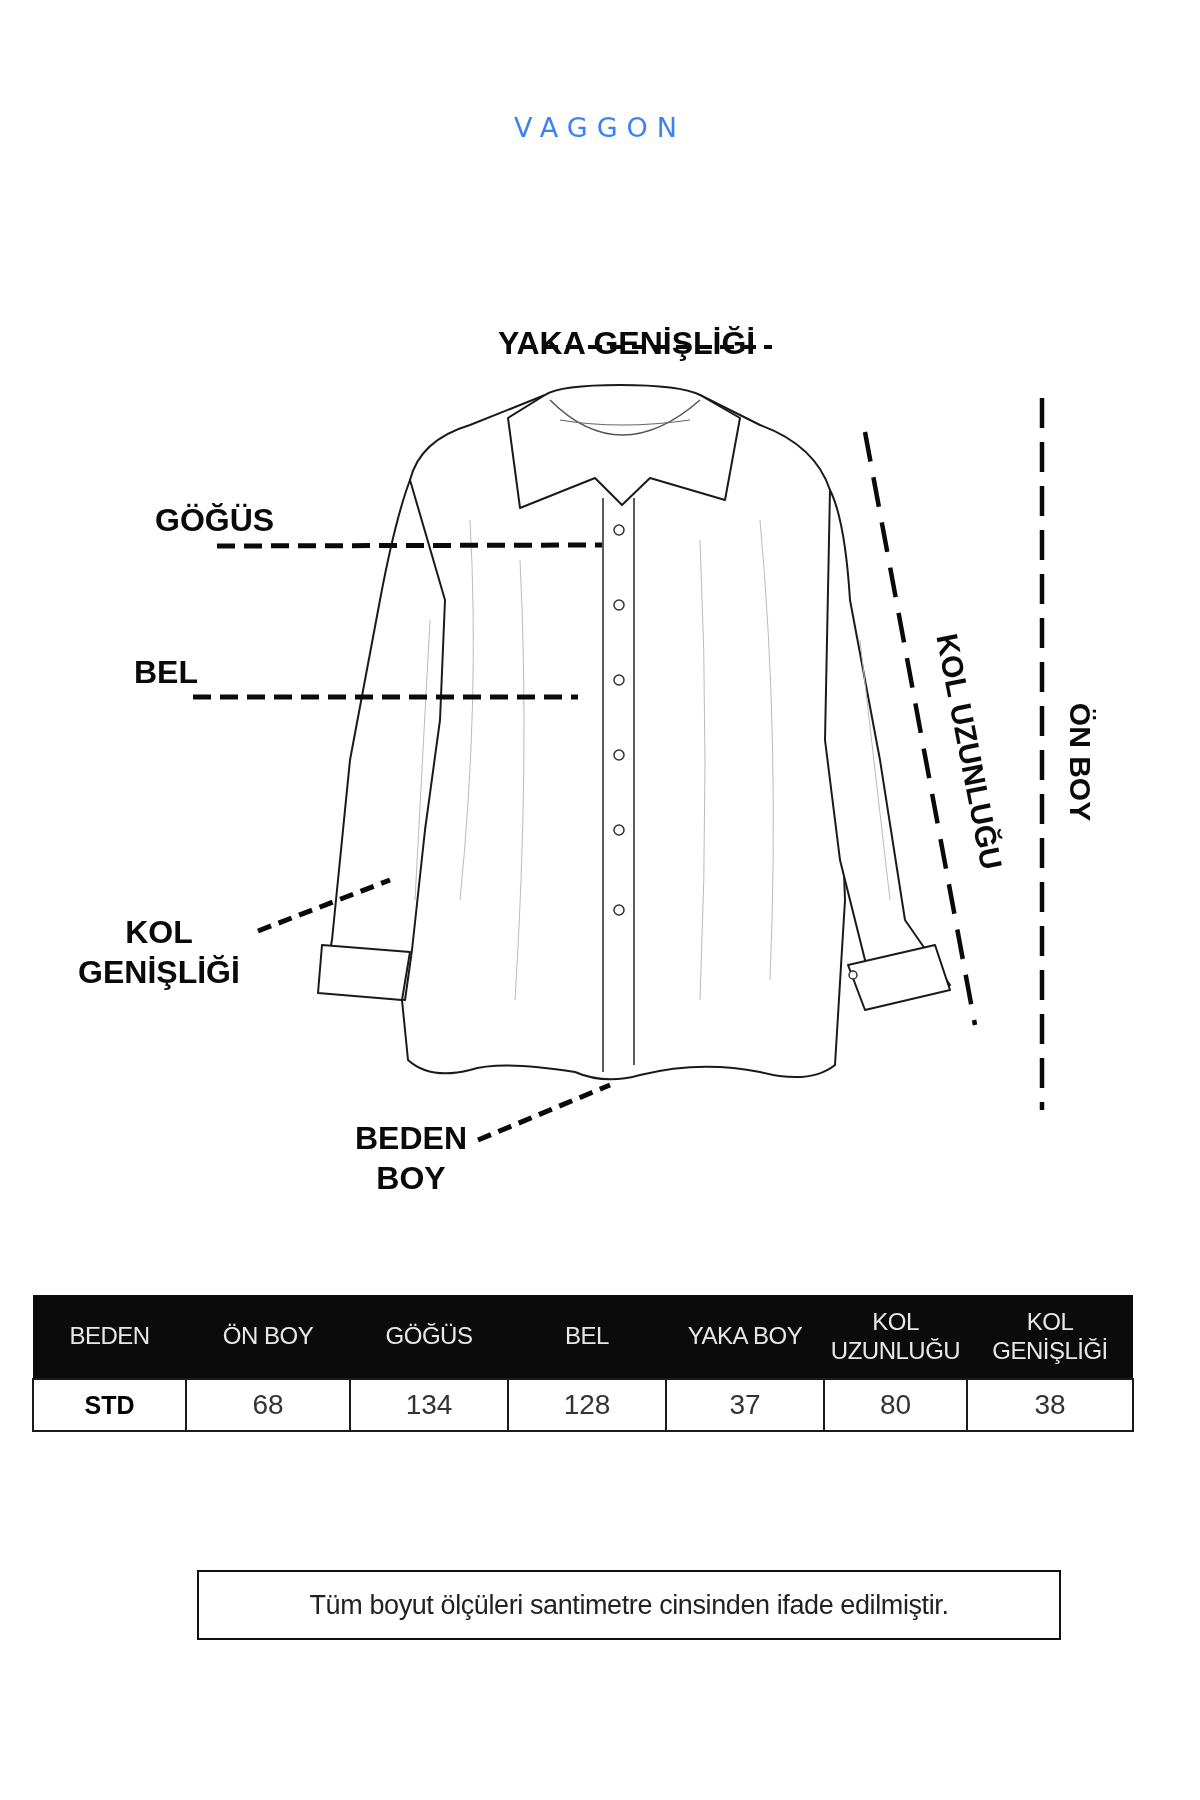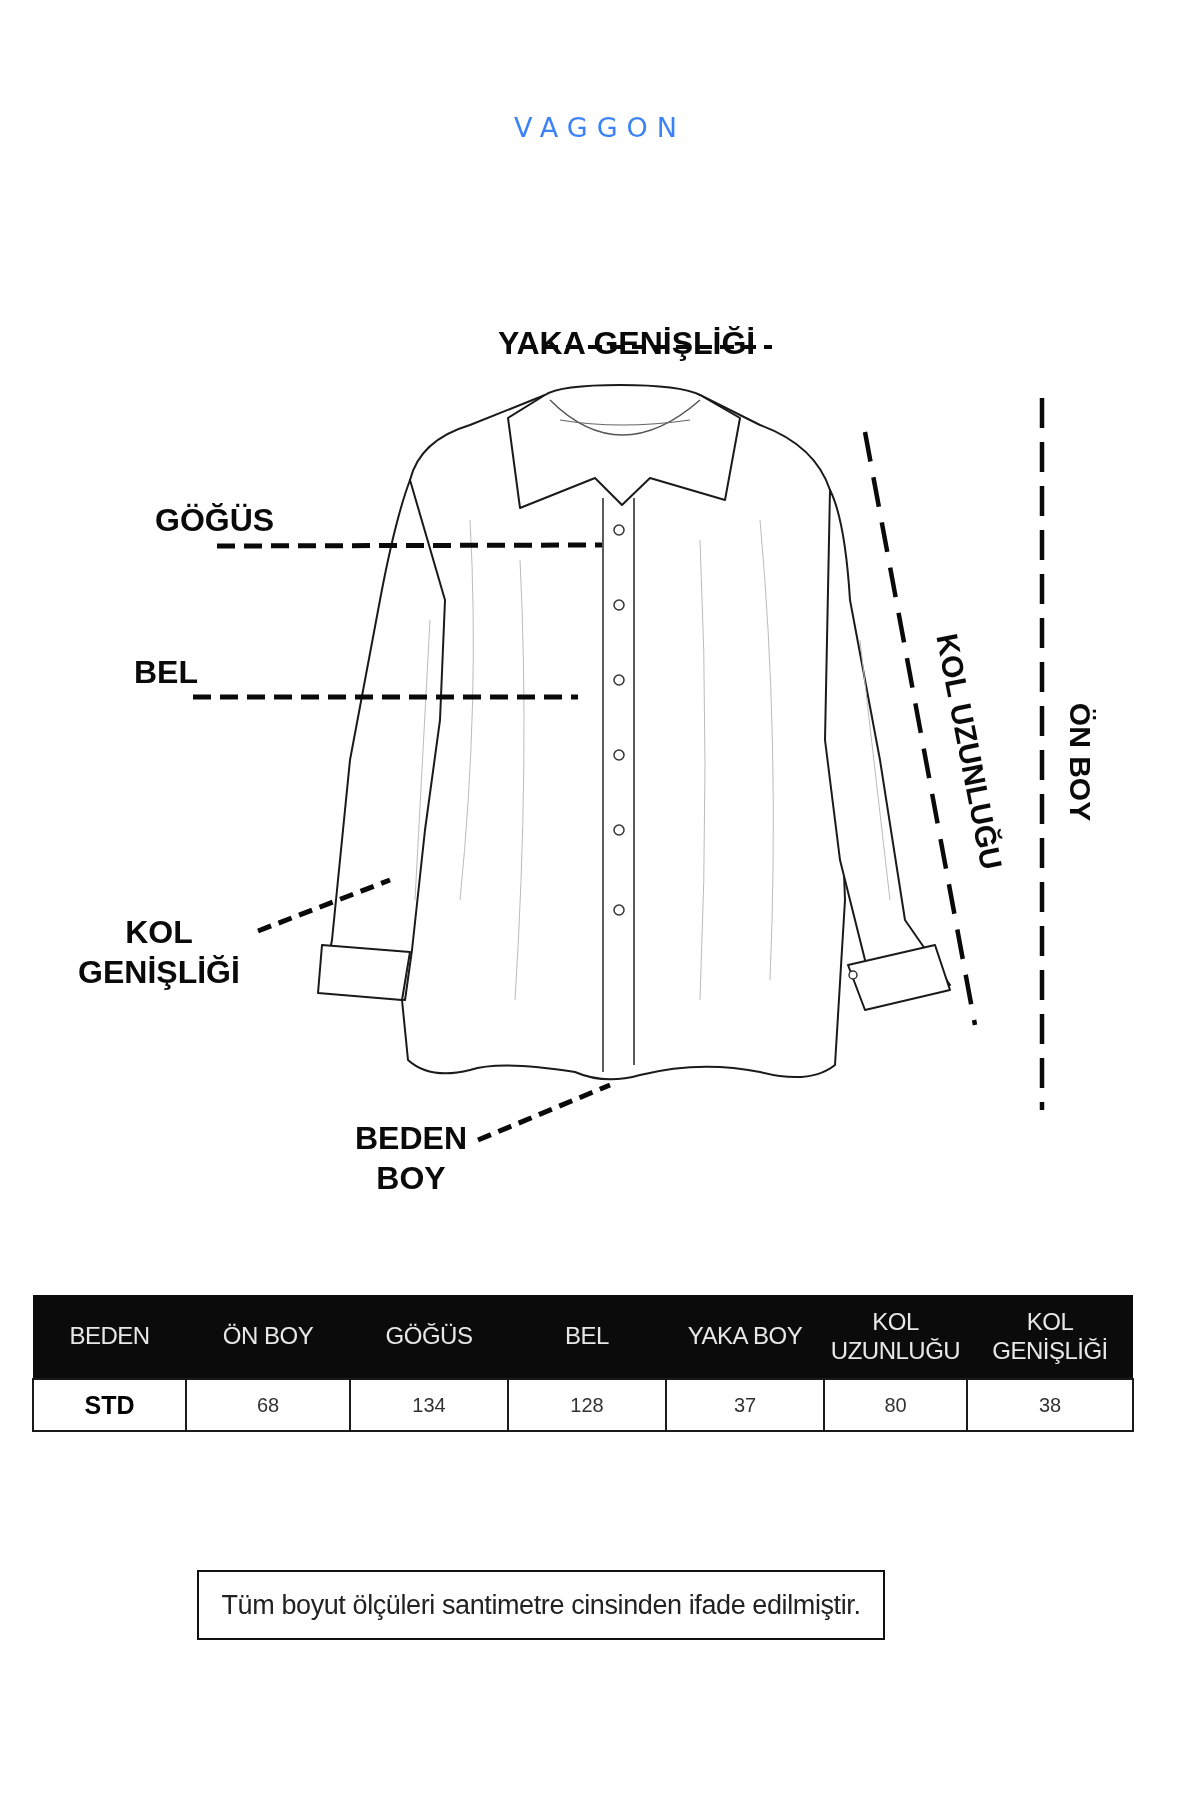--- a/index.html
+++ b/index.html
@@ -30,26 +30,26 @@
     border-collapse: collapse; table-layout: fixed;
   }
   .size-table th {
     background: #0b0b0c; color: #e8e8e8; font-weight: normal;
     font-family: "Liberation Sans", sans-serif; font-size: 24px; height: 84px;
     line-height: 1.2; vertical-align: middle; text-align: center;
     letter-spacing: -0.5px;
   }
   .size-table td {
     height: 52px; border: 2px solid #1a1a1a; text-align: center; vertical-align: middle;
-    font-size: 20px; color: #333; font-family: "Liberation Sans", sans-serif;
+    font-size: 28px; color: #333; font-family: "Liberation Sans", sans-serif;
   }
   .size-table td.size-cell { font-weight: bold; color: #000; font-size: 25px; }
 
   .note-box {
-    position: absolute; left: 197px; top: 1570px; width: 688px; height: 70px;
+    position: absolute; left: 197px; top: 1570px; width: 864px; height: 70px;
     border: 2px solid #111; display: flex; align-items: center; justify-content: center;
     font-size: 27px; color: #222; letter-spacing: -0.4px;
   }
 </style>
 </head>
 <body>
 
 <div class="brand">VAGGON</div>
 
 <svg class="drawing" width="1200" height="1800" viewBox="0 0 1200 1800">

